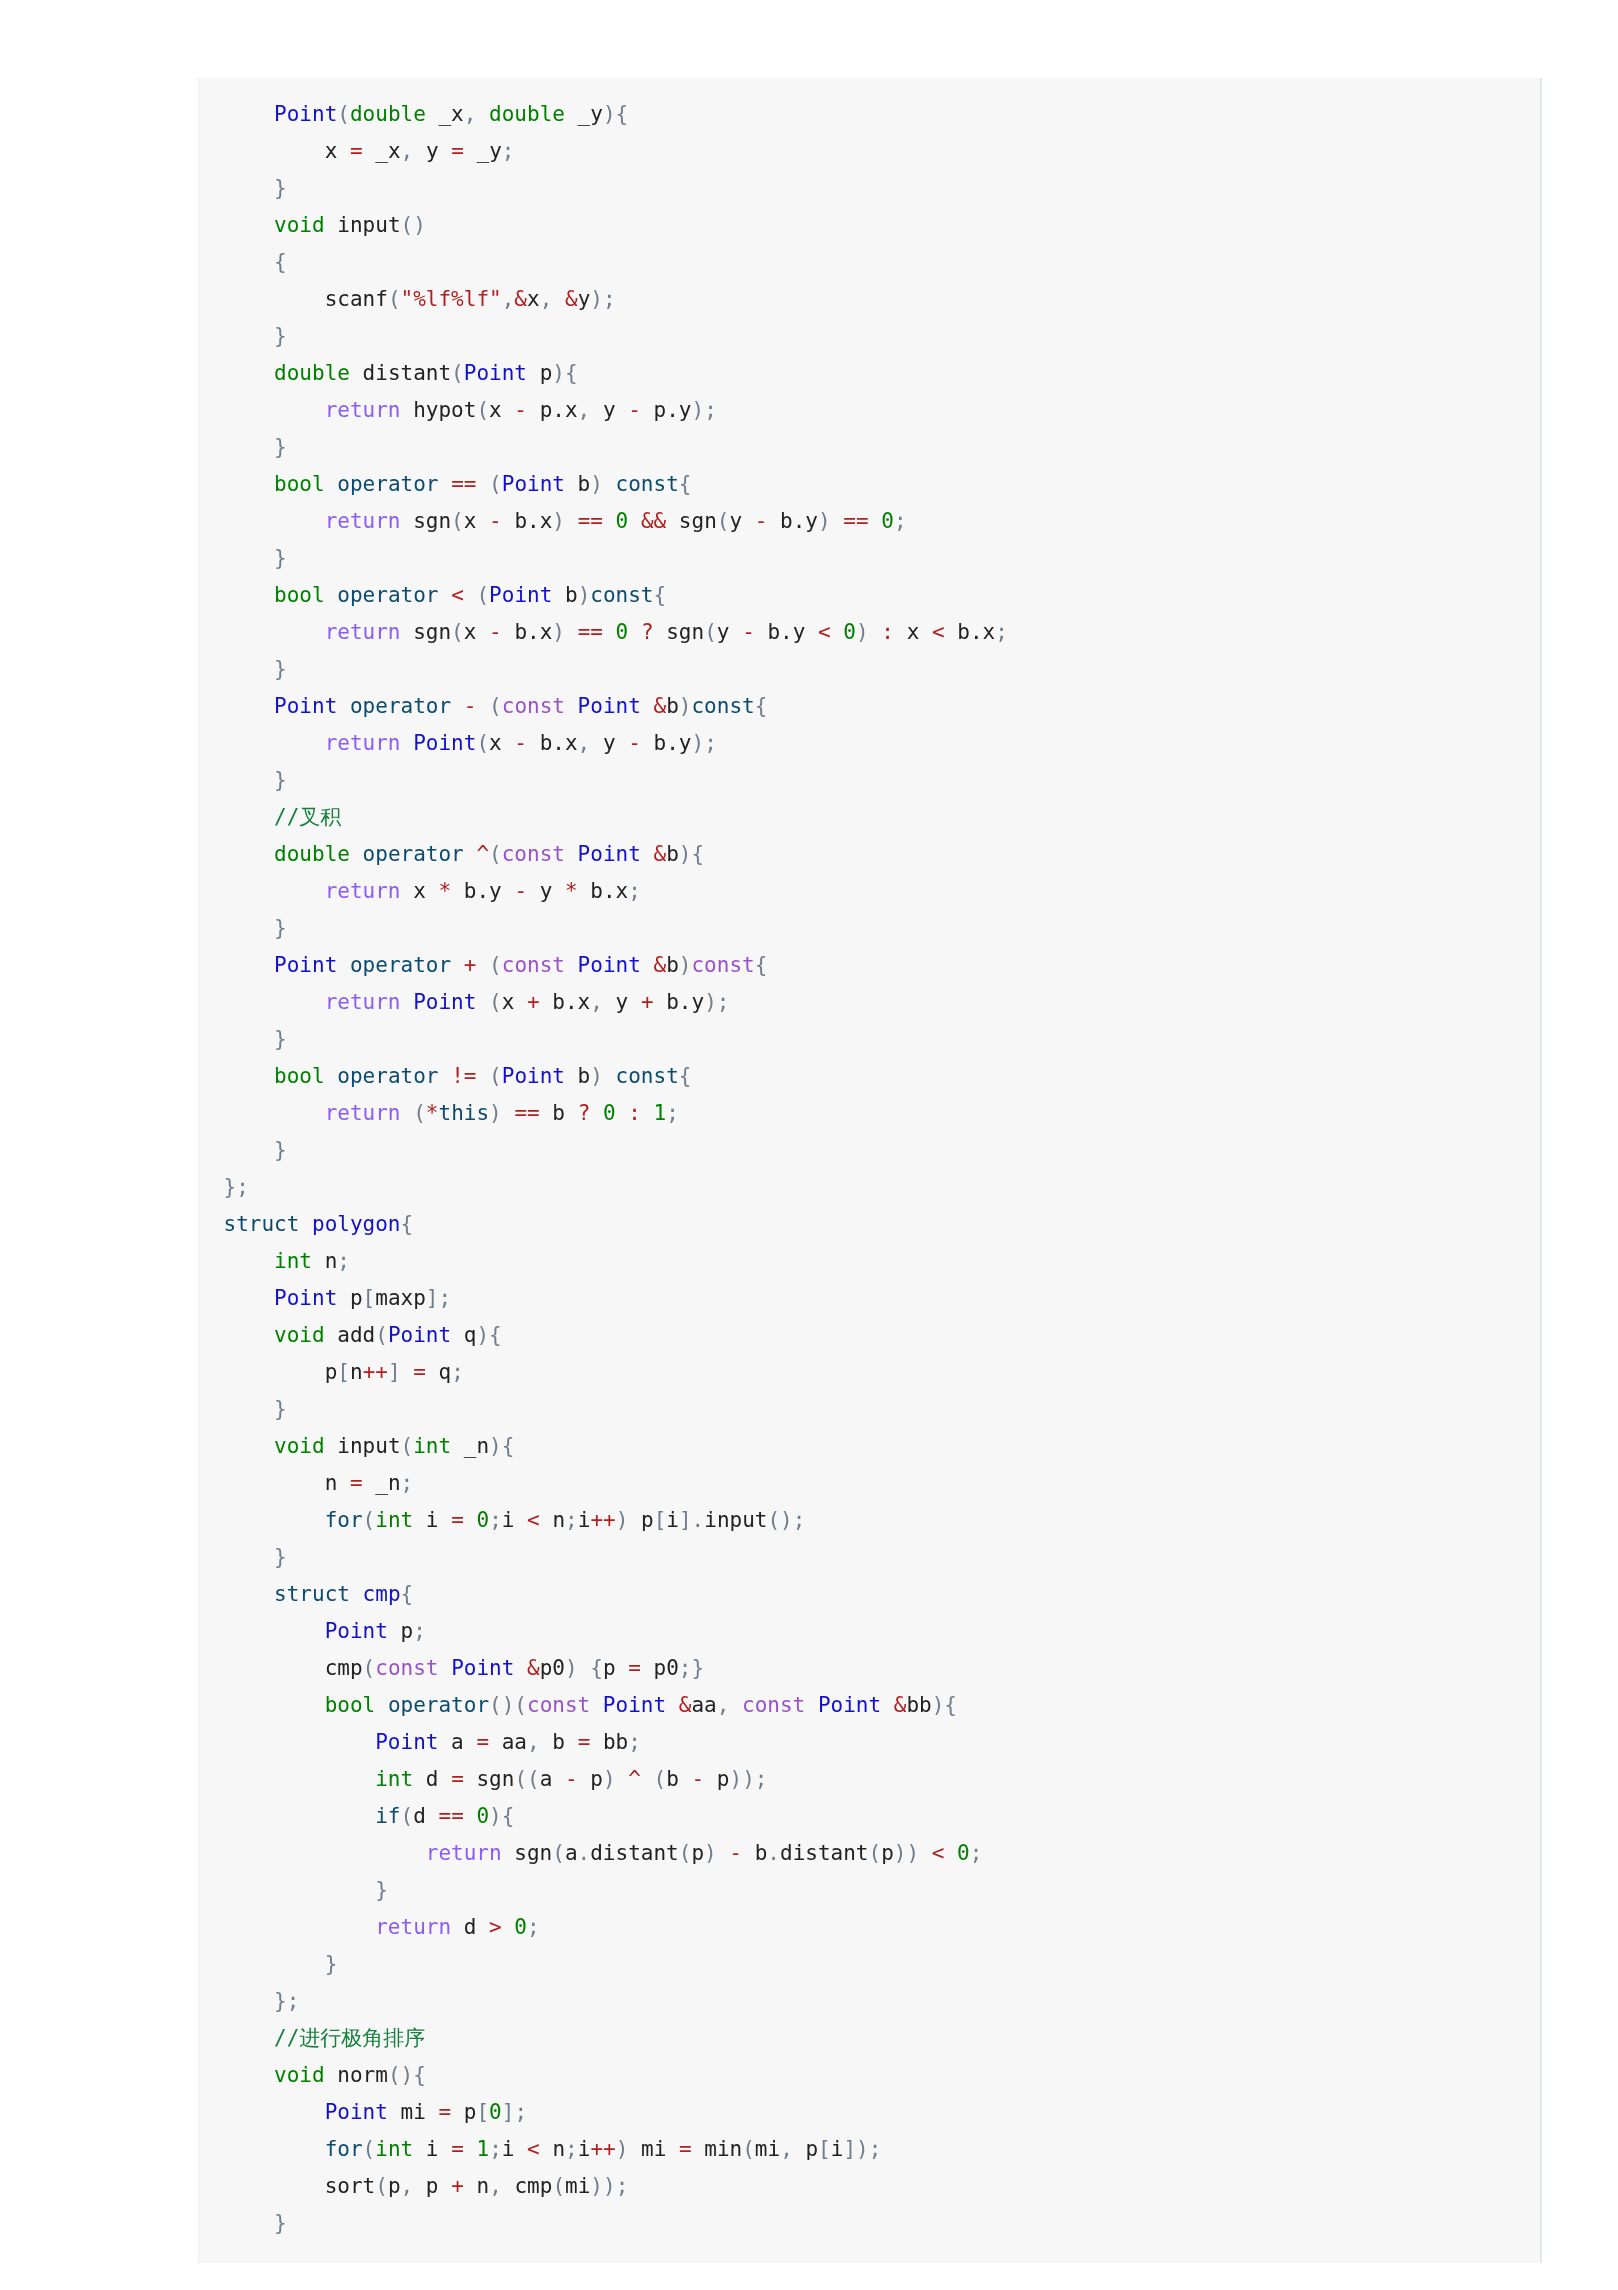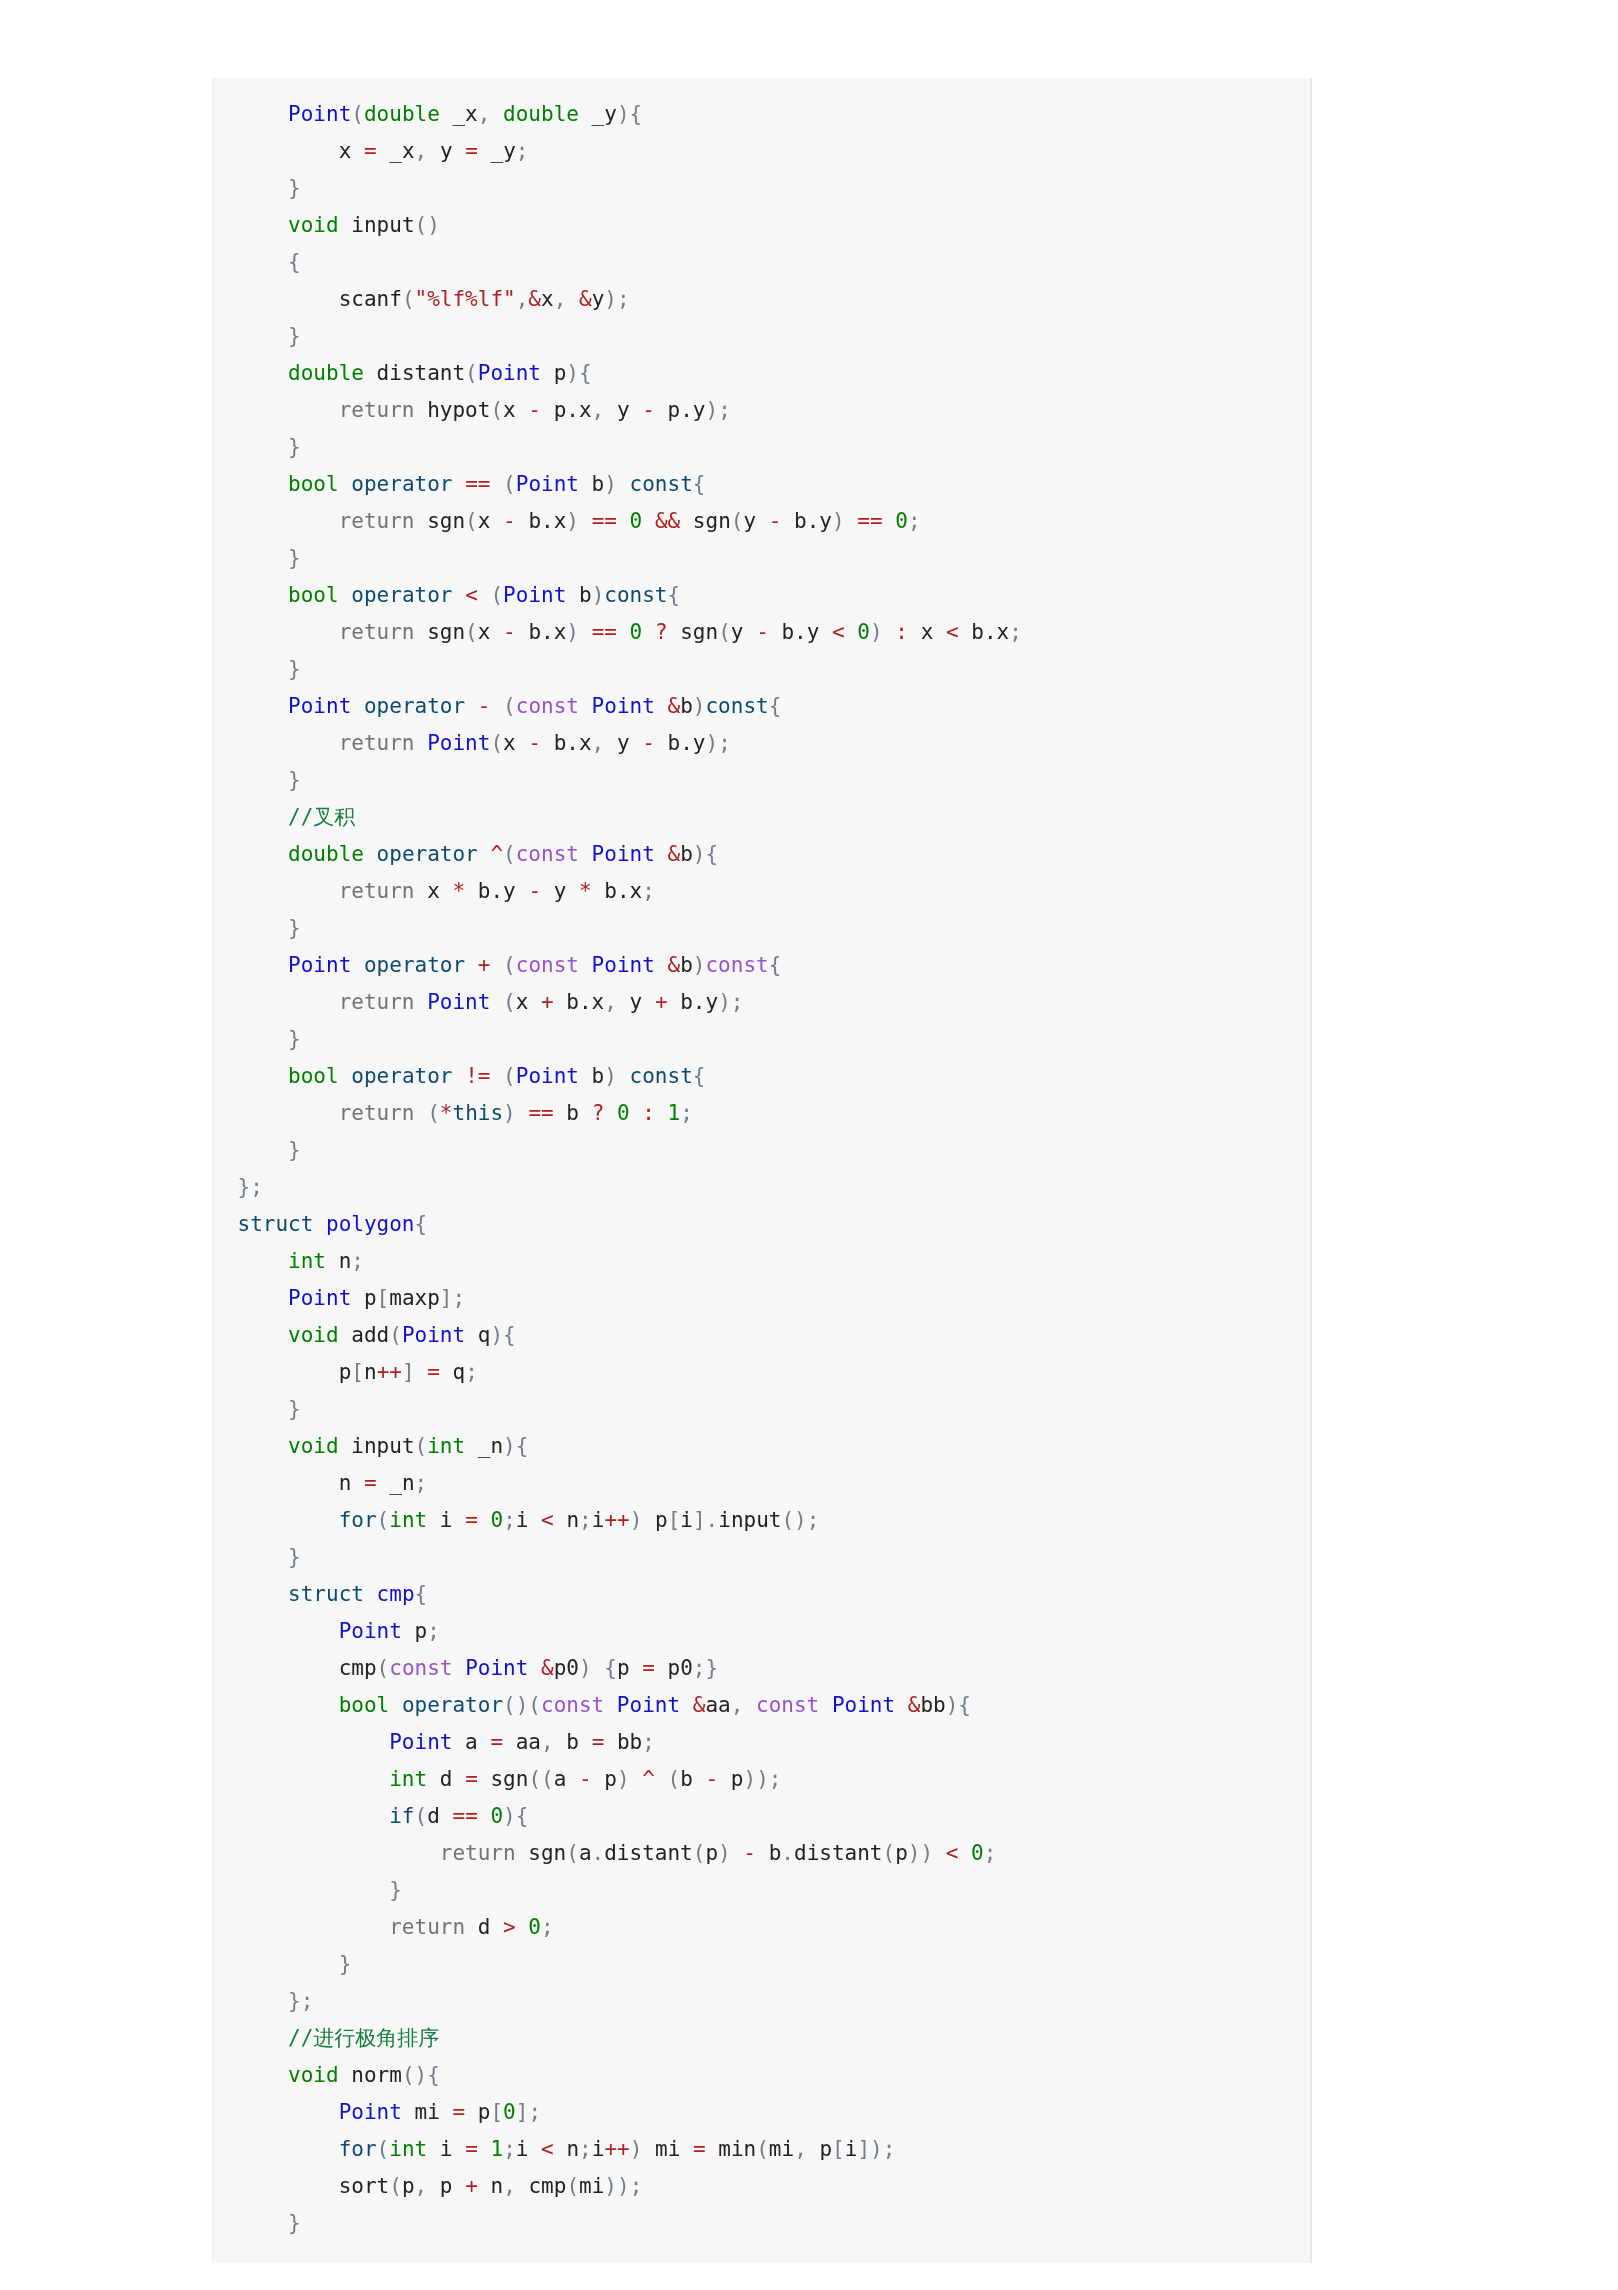--- a/index.html
+++ b/index.html
@@ -13,23 +13,23 @@
     font-family: "DejaVu Sans Mono", "Liberation Mono", monospace;
   }
   #page {
     position: relative;
     width: 1618px;
     height: 2291px;
     background: #ffffff;
   }
   #code-block {
     position: absolute;
-    left: 212px;
+    left: 198px;
     top: 78px;
-    width: 1100px;
+    width: 1344px;
     min-height: 2132px;
     background: #f7f7f7;
     border-right: 2px solid #e3e8ee;
     border-left: 1px solid #f0f0f0;
     box-sizing: border-box;
     padding: 17.6px 0 21.6px 0;
     overflow: hidden;
   }
   pre#code {
     margin: 0;
@@ -40,21 +40,21 @@
     letter-spacing: 0px;
     color: #333333;
     white-space: pre;
     tab-size: 4;
   }
   .ln { display: block; height: 37px; padding-left: 24.5px; }
 
   
   .kw   { color: #008000; }          
   .kwc  { color: #0c4a6e; }          
-  .ret  { color: #737373; text-align: center; }
+  .ret  { color: #8b5cf6; text-align: center; }
   .op   { color: #b02020; }          
   .str  { color: #b02020; }          
   .num  { color: #008000; }          
   .cls  { color: #1111cc; }          
   .cmt  { color: #15803d; }          
   .pun  { color: #6f7d8c; }          
   .id   { color: #222222; }          
   .cst  { color: #9a52c9; }          
 </style>
 </head>

